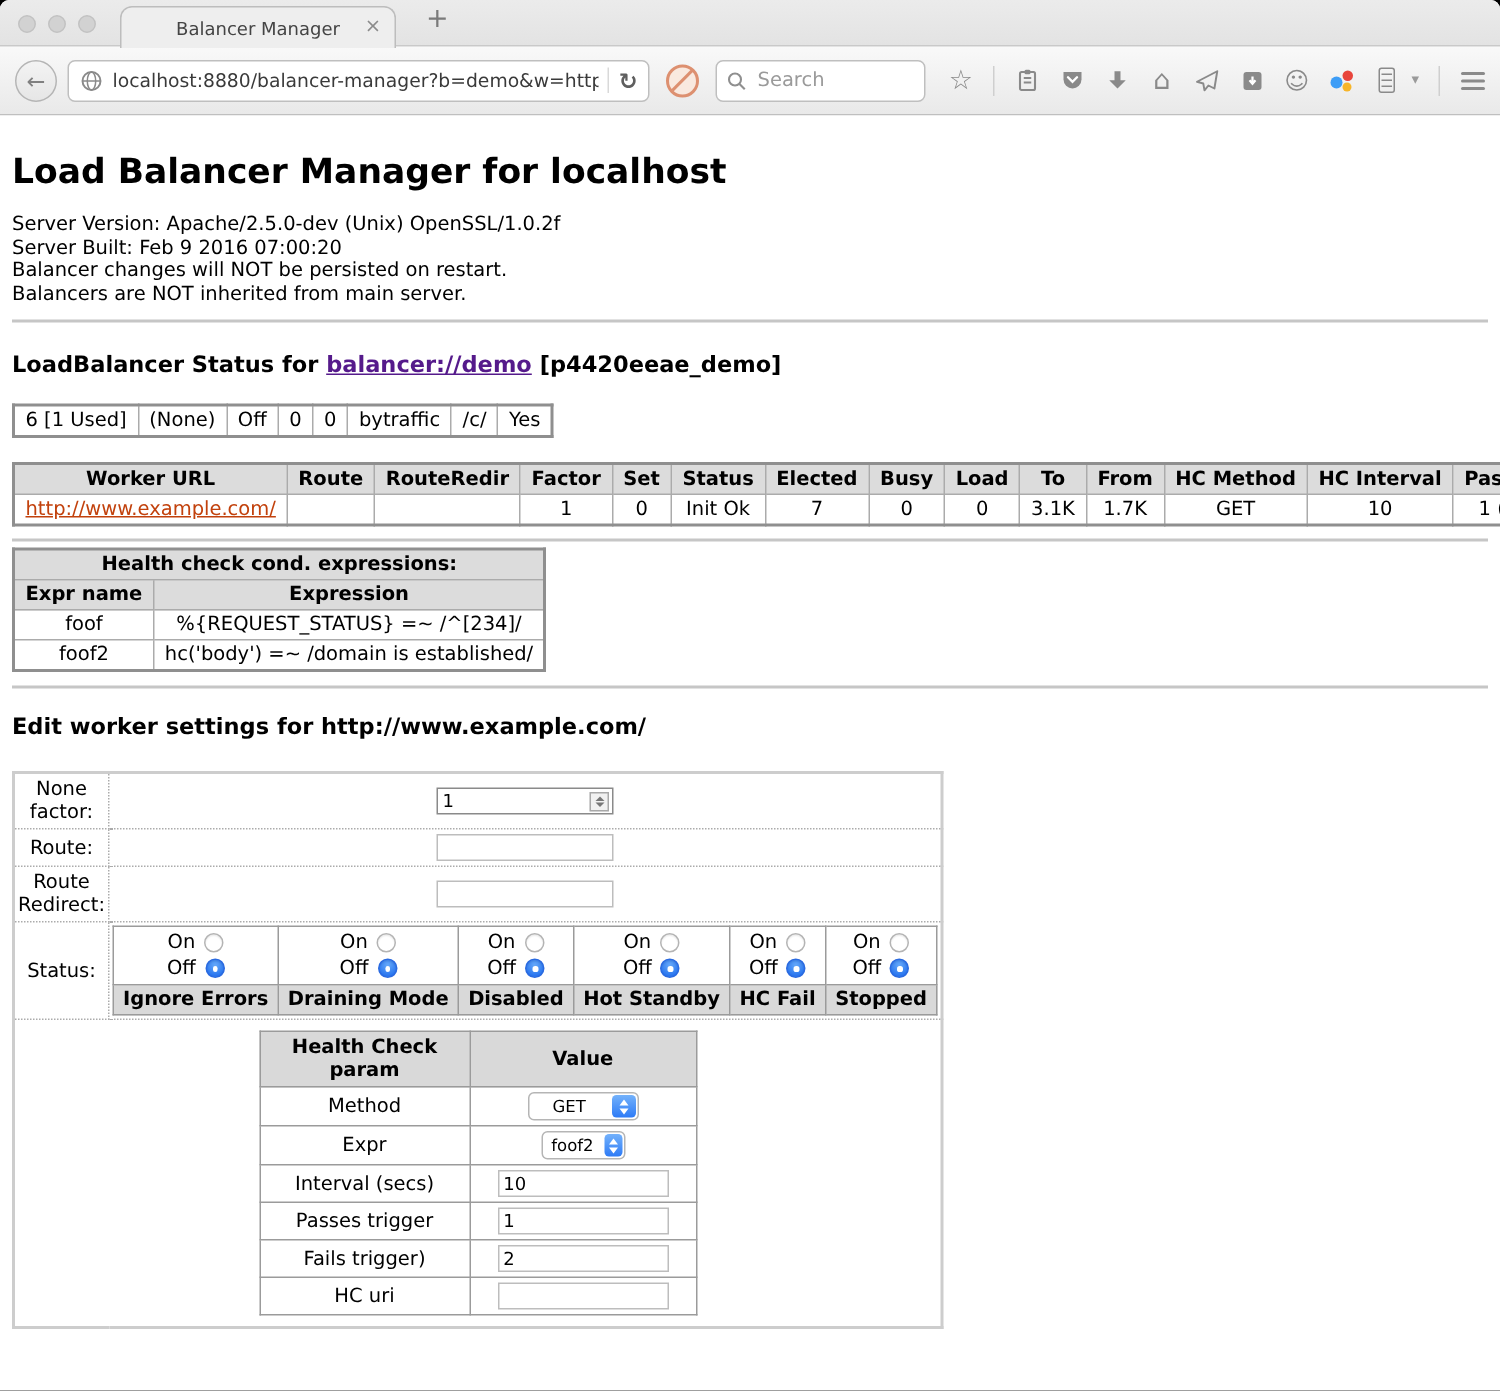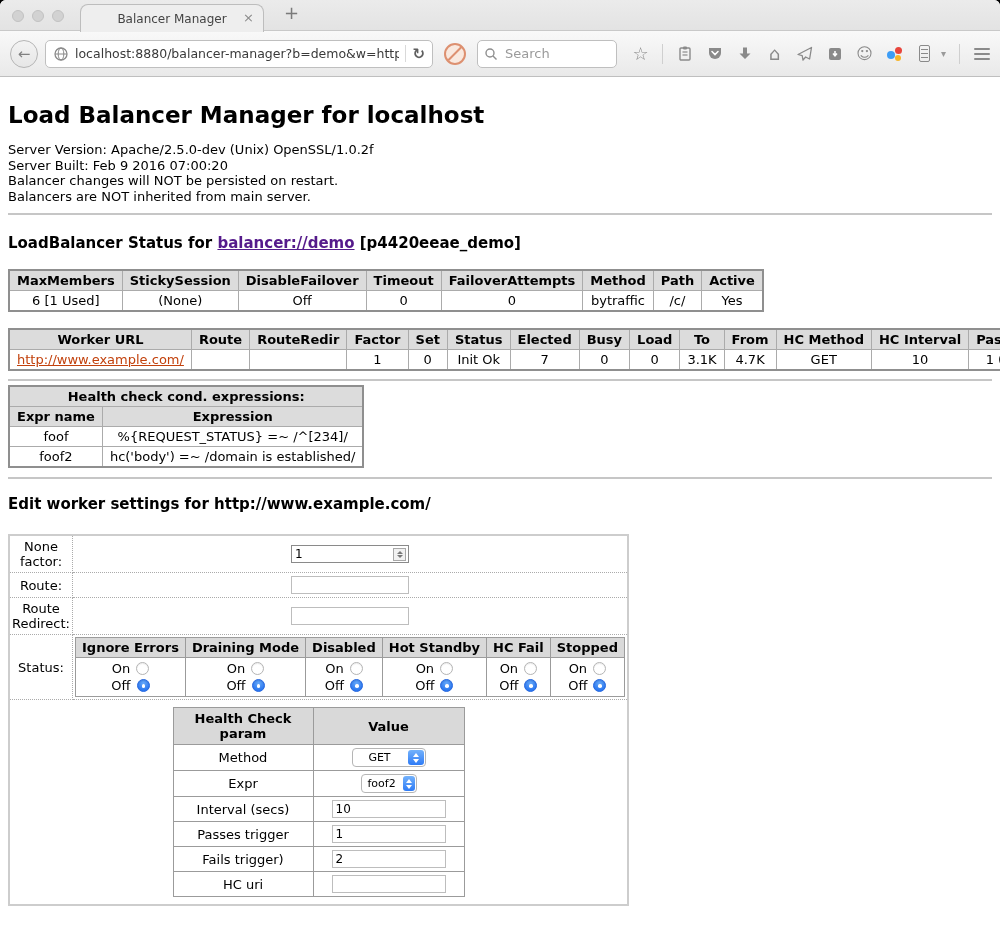--- a/index.html
+++ b/index.html
@@ -221,30 +221,20 @@
       <p>Balancers are NOT inherited from main server.</p>
     </div>
 
     <hr>
 
     <h3><span>LoadBalancer Status for </span><a class="plink" href="#">balancer://demo</a><span> [p4420eeae_demo]</span></h3>
 
     <table class="data">
       <tbody>
         <tr>
-          <th>MaxMembers</th>
-          <th>StickySession</th>
-          <th>DisableFailover</th>
-          <th>Timeout</th>
-          <th>FailoverAttempts</th>
-          <th>Method</th>
-          <th>Path</th>
-          <th>Active</th>
-        </tr>
-        <tr>
           <td>6 [1 Used]</td>
           <td>(None)</td>
           <td>Off</td>
           <td>0</td>
           <td>0</td>
           <td>bytraffic</td>
           <td>/c/</td>
           <td>Yes</td>
         </tr>
       </tbody>
@@ -273,21 +263,21 @@
           <td><a href="#">http://www.example.com/</a></td>
           <td></td>
           <td></td>
           <td>1</td>
           <td>0</td>
           <td>Init Ok</td>
           <td>7</td>
           <td>0</td>
           <td>0</td>
           <td>3.1K</td>
-          <td>4.7K</td>
+          <td>1.7K</td>
           <td>GET</td>
           <td>10</td>
           <td>1 (0)</td>
 
         </tr>
       </tbody>
     </table>
 
     <hr class="tight">
 
@@ -336,88 +326,88 @@
         <tr>
           <td class="lbl">Route Redirect:</td>
           <td class="val"><input class="ti" value="" style=""></td>
         </tr>
         <tr>
           <td class="lbl">Status:</td>
           <td style="text-align:left; padding:1px;">
             <table class="status">
               <tbody>
                 <tr>
+                  <td>
+                    <div class="radio-row">
+                        <span>On</span>
+                        <span class="radio"></span>
+                      </div>
+                    <div class="radio-row">
+                        <span>Off</span>
+                        <span class="radio checked"></span>
+                      </div>
+                  </td>
+                  <td>
+                    <div class="radio-row">
+                        <span>On</span>
+                        <span class="radio"></span>
+                      </div>
+                    <div class="radio-row">
+                        <span>Off</span>
+                        <span class="radio checked"></span>
+                      </div>
+                  </td>
+                  <td>
+                    <div class="radio-row">
+                        <span>On</span>
+                        <span class="radio"></span>
+                      </div>
+                    <div class="radio-row">
+                        <span>Off</span>
+                        <span class="radio checked"></span>
+                      </div>
+                  </td>
+                  <td>
+                    <div class="radio-row">
+                        <span>On</span>
+                        <span class="radio"></span>
+                      </div>
+                    <div class="radio-row">
+                        <span>Off</span>
+                        <span class="radio checked"></span>
+                      </div>
+                  </td>
+                  <td>
+                    <div class="radio-row">
+                        <span>On</span>
+                        <span class="radio"></span>
+                      </div>
+                    <div class="radio-row">
+                        <span>Off</span>
+                        <span class="radio checked"></span>
+                      </div>
+                  </td>
+                  <td>
+                    <div class="radio-row">
+                        <span>On</span>
+                        <span class="radio"></span>
+                      </div>
+                    <div class="radio-row">
+                        <span>Off</span>
+                        <span class="radio checked"></span>
+                      </div>
+                  </td>
+                </tr>
+                <tr>
                   <th>Ignore Errors</th>
                   <th>Draining Mode</th>
                   <th>Disabled</th>
                   <th>Hot Standby</th>
                   <th>HC Fail</th>
                   <th>Stopped</th>
-                </tr>
-                <tr>
-                  <td>
-                    <div class="radio-row">
-                        <span>On</span>
-                        <span class="radio"></span>
-                      </div>
-                    <div class="radio-row">
-                        <span>Off</span>
-                        <span class="radio checked"></span>
-                      </div>
-                  </td>
-                  <td>
-                    <div class="radio-row">
-                        <span>On</span>
-                        <span class="radio"></span>
-                      </div>
-                    <div class="radio-row">
-                        <span>Off</span>
-                        <span class="radio checked"></span>
-                      </div>
-                  </td>
-                  <td>
-                    <div class="radio-row">
-                        <span>On</span>
-                        <span class="radio"></span>
-                      </div>
-                    <div class="radio-row">
-                        <span>Off</span>
-                        <span class="radio checked"></span>
-                      </div>
-                  </td>
-                  <td>
-                    <div class="radio-row">
-                        <span>On</span>
-                        <span class="radio"></span>
-                      </div>
-                    <div class="radio-row">
-                        <span>Off</span>
-                        <span class="radio checked"></span>
-                      </div>
-                  </td>
-                  <td>
-                    <div class="radio-row">
-                        <span>On</span>
-                        <span class="radio"></span>
-                      </div>
-                    <div class="radio-row">
-                        <span>Off</span>
-                        <span class="radio checked"></span>
-                      </div>
-                  </td>
-                  <td>
-                    <div class="radio-row">
-                        <span>On</span>
-                        <span class="radio"></span>
-                      </div>
-                    <div class="radio-row">
-                        <span>Off</span>
-                        <span class="radio checked"></span>
-                      </div>
-                  </td>
                 </tr>
               </tbody>
             </table>
           </td>
         </tr>
         <tr>
           <td colspan="2">
             <table class="hc">
               <tbody>
                 <tr>

